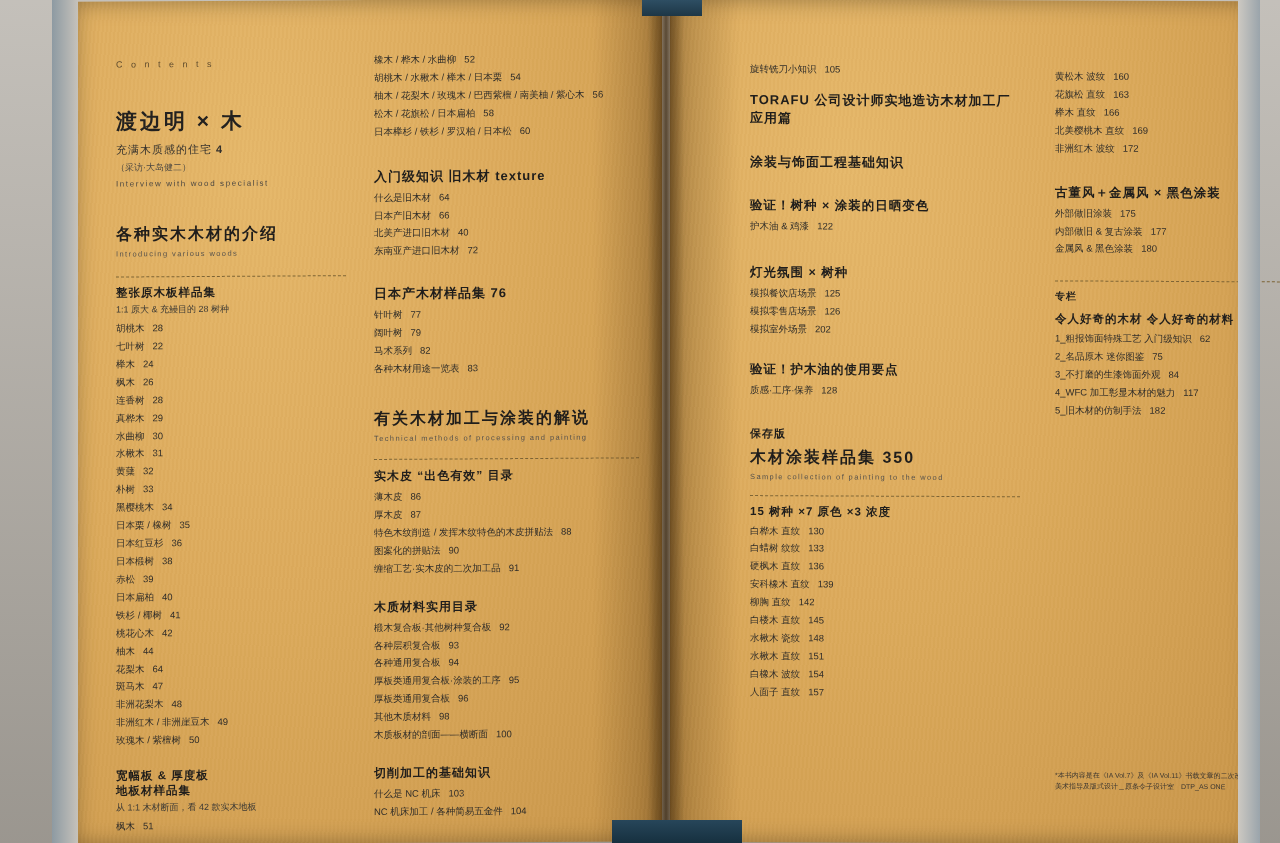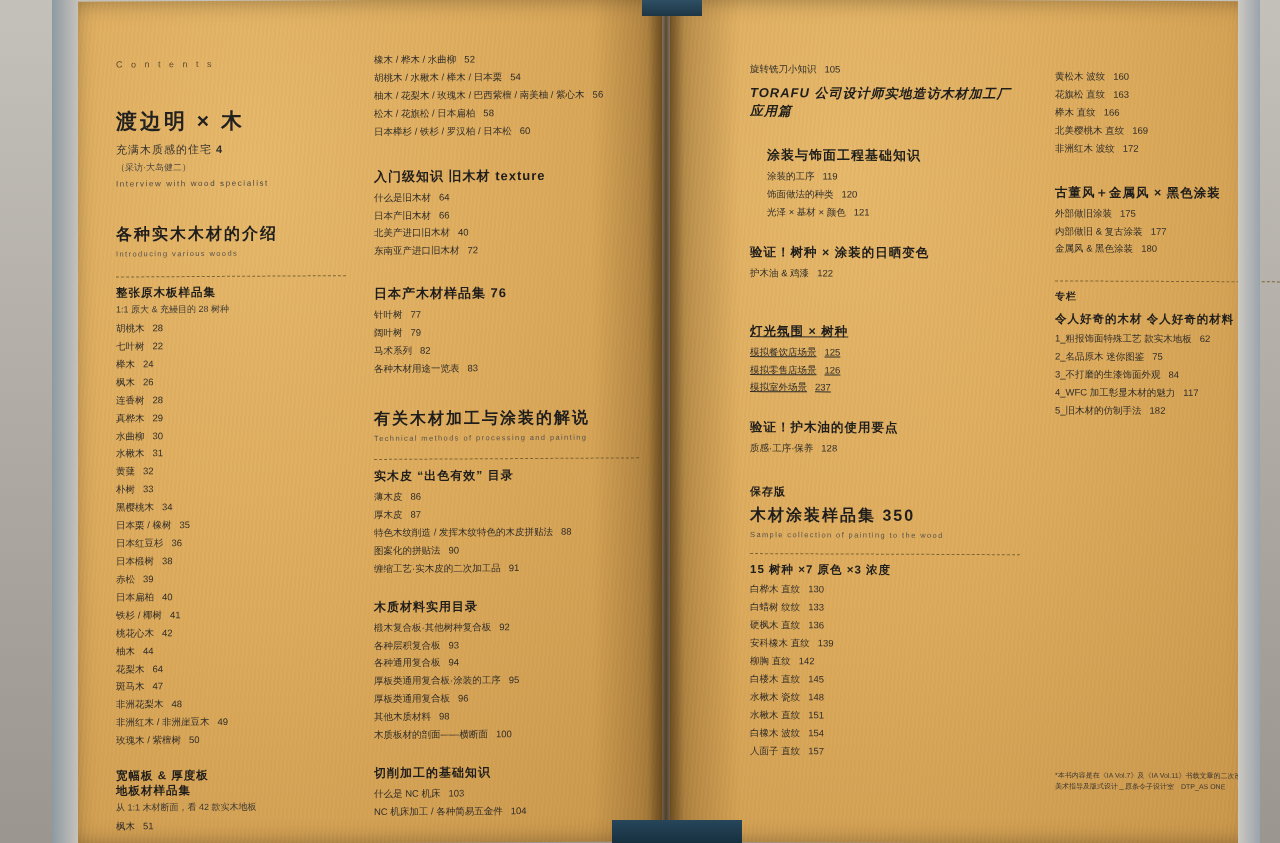--- a/index.html
+++ b/index.html
@@ -274,46 +274,41 @@
     </div>
 
     <div class="page right">
       <div class="content">
 
         <div class="col" style="left:80px;top:58px;width:270px;">
           <div id="right-c1-top">
               <div class="item"><span>旋转铣刀小知识</span><span class="pg">105</span></div>
             </div>
 
-          <div style="margin-top:9px;font-style:italic;">
+          <div style="margin-top:16px;">
             <div class="h3" style="font-size:13px;">TORAFU 公司设计师实地造访木材加工厂 应用篇</div>
           </div>
 
-          <div style="margin-top:26px;margin-left:17px;">
+          <div style="margin-top:26px;">
             <div class="h3" style="font-size:13px;">涂装与饰面工程基础知识</div>
-            <div id="right-c1-paint">
-                <div class="item"><span>涂装的工序</span><span class="pg">119</span></div>
-                <div class="item"><span>饰面做法的种类</span><span class="pg">120</span></div>
-                <div class="item"><span>光泽 × 基材 × 颜色</span><span class="pg">121</span></div>
-              </div>
           </div>
 
           <div style="margin-top:26px;">
             <div class="h3" style="font-size:12.5px;">验证！树种 × 涂装的日晒变色</div>
             <div id="right-c1-verify1">
                 <div class="item"><span>护木油 &amp; 鸡漆</span><span class="pg">122</span></div>
               </div>
           </div>
 
-          <div style="margin-top:44px;text-decoration:underline;">
+          <div style="margin-top:32px;">
             <div class="h3" style="font-size:12.5px;">灯光氛围 × 树种</div>
             <div id="right-c1-light">
                 <div class="item"><span>模拟餐饮店场景</span><span class="pg">125</span></div>
                 <div class="item"><span>模拟零售店场景</span><span class="pg">126</span></div>
-                <div class="item"><span>模拟室外场景</span><span class="pg">237</span></div>
+                <div class="item"><span>模拟室外场景</span><span class="pg">202</span></div>
               </div>
           </div>
 
           <div style="margin-top:26px;">
             <div class="h3" style="font-size:12.5px;">验证！护木油的使用要点</div>
             <div id="right-c1-verify2">
                 <div class="item"><span>质感·工序·保养</span><span class="pg">128</span></div>
               </div>
           </div>
 
@@ -359,21 +354,21 @@
                 <div class="item"><span>金属风 &amp; 黑色涂装</span><span class="pg">180</span></div>
               </div>
           </div>
 
           <div class="dashed" style="margin-top:26px;"></div>
 
           <div>
             <div class="h3" style="font-size:10px;">专栏</div>
             <div class="h3" style="font-size:11.5px;margin-top:8px;">令人好奇的木材 令人好奇的材料</div>
             <div id="right-c2-special">
-                <div class="item"><span>1_粗报饰面特殊工艺 款实木地板</span><span class="pg">62</span></div>
+                <div class="item"><span>1_粗报饰面特殊工艺 入门级知识</span><span class="pg">62</span></div>
                 <div class="item"><span>2_名品原木 迷你图鉴</span><span class="pg">75</span></div>
                 <div class="item"><span>3_不打磨的生漆饰面外观</span><span class="pg">84</span></div>
                 <div class="item"><span>4_WFC 加工彰显木材的魅力</span><span class="pg">117</span></div>
                 <div class="item"><span>5_旧木材的仿制手法</span><span class="pg">182</span></div>
               </div>
           </div>
         </div>
 
         <div class="col small-note" style="left:385px;top:770px;width:230px;white-space:pre-line;">*本书内容是在《IA Vol.7》及《IA Vol.11》书载文章的二次改集。
 美术指导及版式设计＿原条令子设计室　DTP_AS ONE</div>

